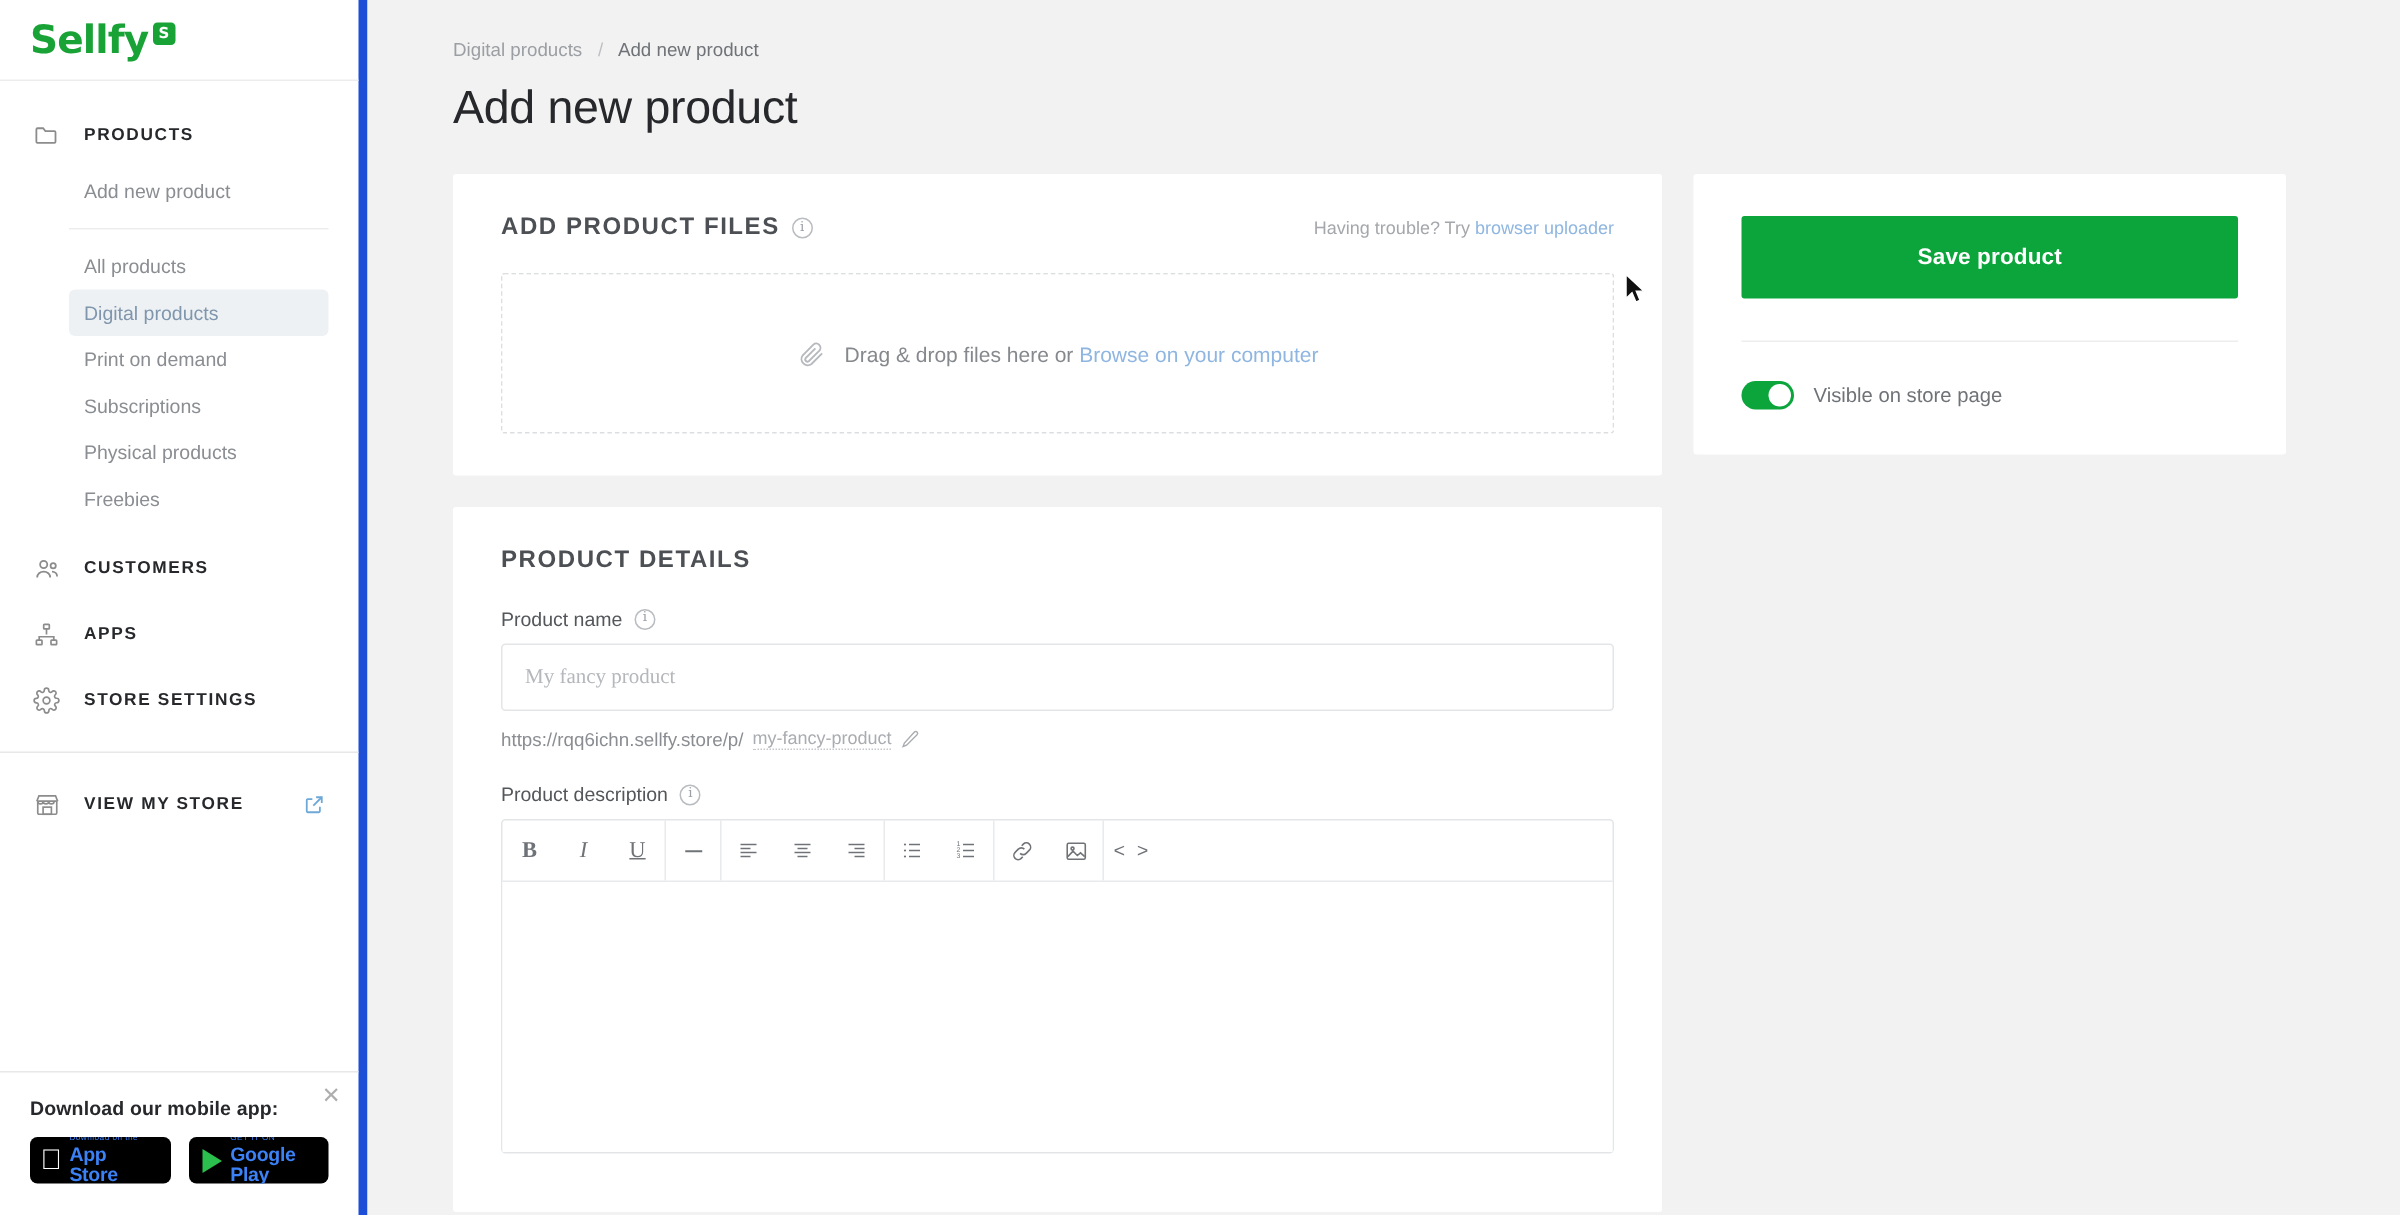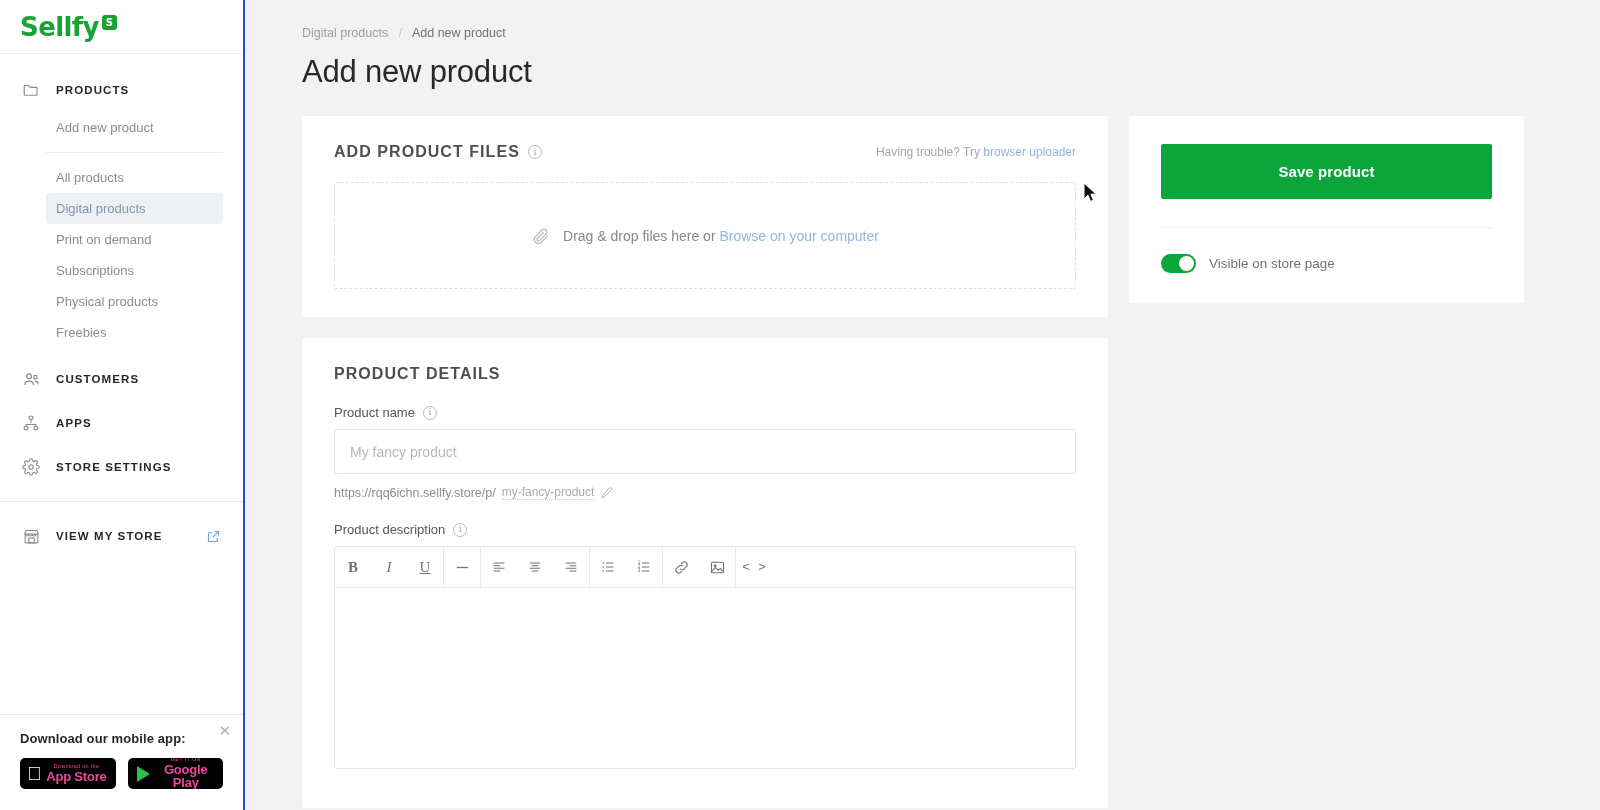--- a/index.html
+++ b/index.html
@@ -10,21 +10,21 @@
     background: #f2f2f2;
     font-family: "Liberation Sans", sans-serif;
     -webkit-font-smoothing: antialiased;
   }
   .app { display: flex; width: 1600px; height: 810px; }
 
   
   .sidebar {
     width: 245px; min-width: 245px; height: 810px;
     background: #ffffff;
-    border-right: 2px solid #1d4ed8;
+    border-right: 6px solid #1d4ed8;
     position: relative;
     display: flex; flex-direction: column;
   }
   .logo-area {
     height: 54px; display: flex; align-items: center;
     padding-left: 20px;
     border-bottom: 1px solid #ededed;
   }
   .logo-text {
     font-size: 26px; font-weight: bold; color: #19a337;
@@ -118,21 +118,21 @@
     display: flex; align-items: center;
     padding: 0 7px; cursor: pointer; overflow: hidden;
   }
   .store-badge .glyph { color: #fff; font-size: 19px; margin-right: 5px; line-height: 1; }
   .store-badge .gp-glyph {
     width: 0; height: 0; margin-right: 6px; margin-left: 2px;
     border-top: 8px solid transparent;
     border-bottom: 8px solid transparent;
     border-left: 13px solid #2bbf4e;
   }
-  .store-badge .txt { color: #ec4899; line-height: 1.05; text-align: center; }
+  .store-badge .txt { color: #3b82f6; line-height: 1.05; }
   .store-badge .t1 { font-size: 5.5px; letter-spacing: 0.3px; display:block; }
   .store-badge .t2 { font-size: 13px; font-weight: bold; display:block; letter-spacing: -0.2px; }
 
   
   .main {
     flex: 1; height: 810px; background: #f2f2f2;
     padding: 26px 0 16px 0; overflow: hidden; position: relative;
   }
   .crumbs {
     padding-left: 57px; font-size: 12.5px; color: #9b9ea2;
@@ -178,21 +178,21 @@
 
   .card-details { padding: 27px 32px 0 32px; margin-top: 21px; min-height: 470px; }
   .field-label {
     font-size: 13px; color: #53565a; margin: 22px 0 9px 0;
     display: flex; align-items: center;
   }
   .text-input {
     width: 100%; height: 45px; border: 1px solid #e3e5e7;
     border-radius: 3px; padding: 0 15px; font-size: 14px;
     color: #b91c1c; outline: none; background: #fff;
-    font-family: Liberation Sans, sans-serif;
+    font-family: Liberation Serif, serif;
   }
   .text-input::placeholder { color: #b4b7bb; }
   .url-row {
     display: flex; align-items: center; gap: 6px;
     margin-top: 11px; font-size: 12.5px; color: #8a8d91;
   }
   .url-slug {
     font-family: Liberation Sans, sans-serif; font-size: 12px;
     color: #a9acb0; border-bottom: 1px dotted #c4c7cb;
   }

